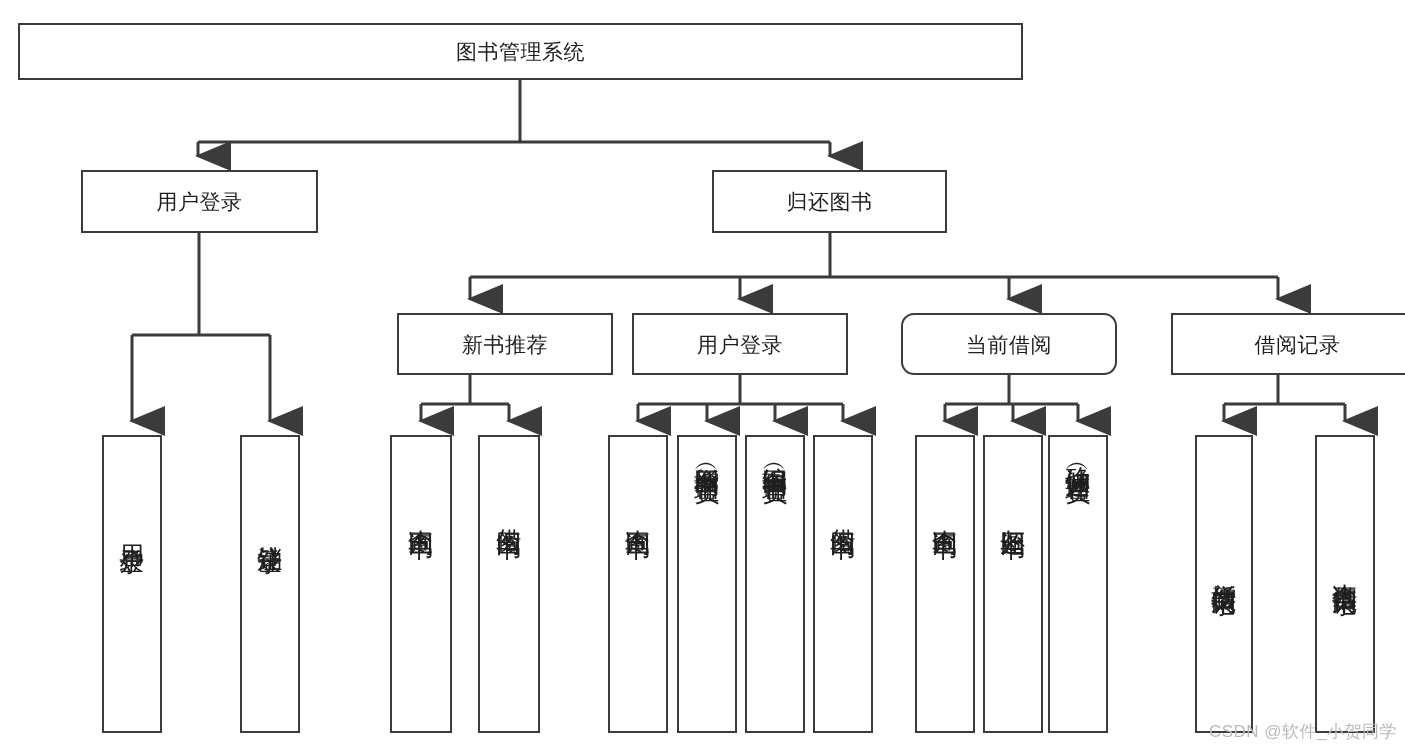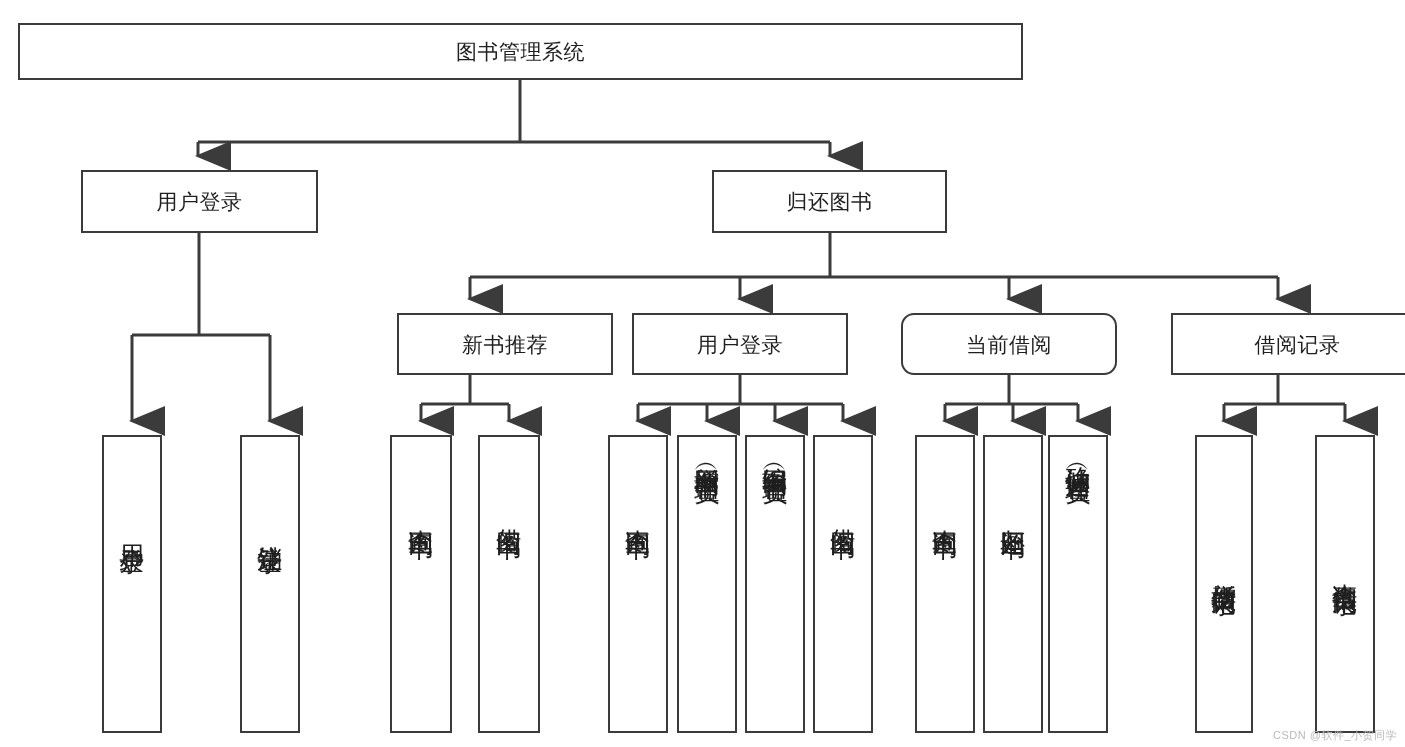--- a/index.html
+++ b/index.html
@@ -65,21 +65,21 @@
   .node.vert.mid2 .label {
     margin-top: 62px;
   }
   .node.vert.mid3 .label {
     margin-top: 116px;
   }
   .watermark {
     position: absolute;
     right: 8px;
     bottom: 4px;
-    font-size: 11px;
+    font-size: 17px;
     color: #b9b9b9;
     white-space: nowrap;
     letter-spacing: 0.5px;
   }
 </style>
 </head>
 <body>
 
 <div id="diagram-root">
 

